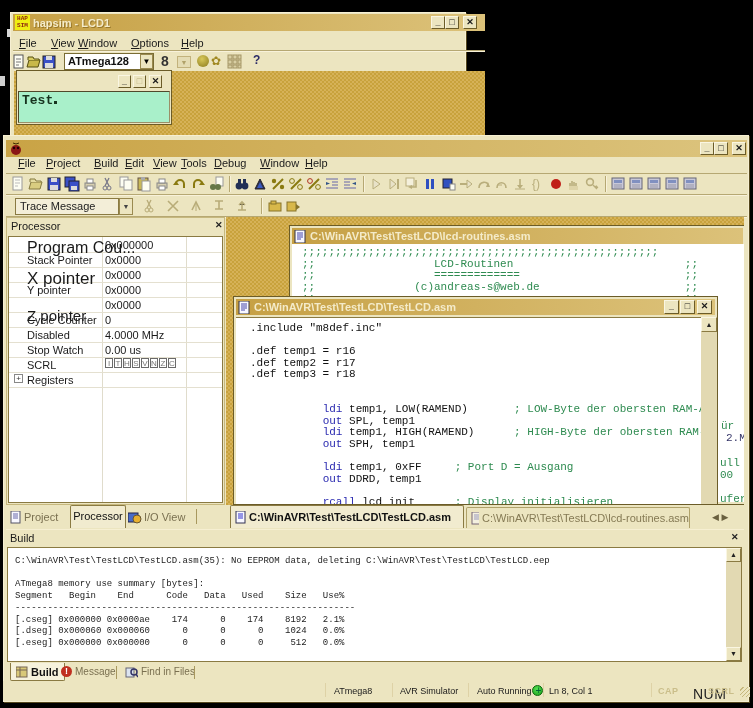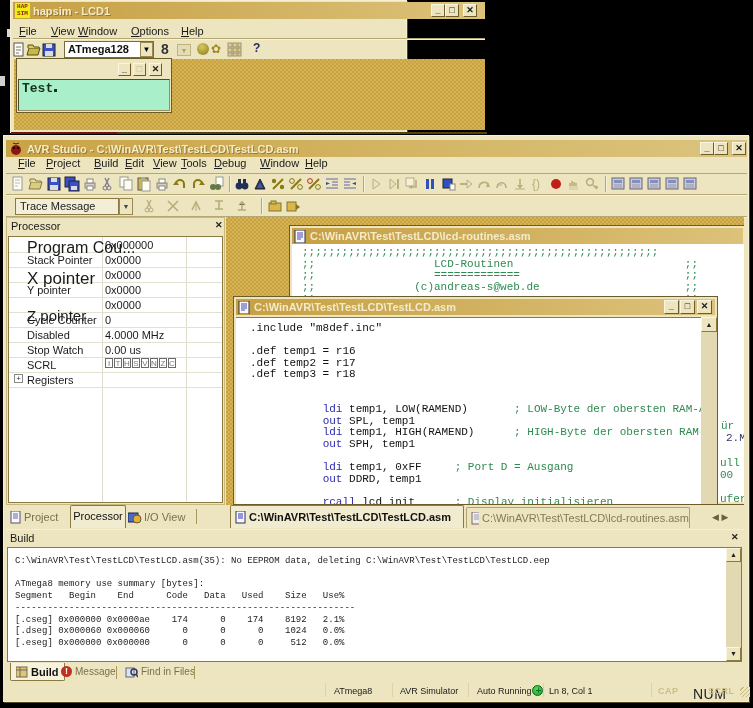--- a/index.html
+++ b/index.html
@@ -11,21 +11,21 @@
 .gold{background-color:#c8a23c;background-image:radial-gradient(circle at 1px 1px,#d6b258 0 1px,rgba(0,0,0,0) 1.4px),radial-gradient(circle at 1px 1px,#d6b258 0 1px,rgba(0,0,0,0) 1.4px);background-size:4px 4px;background-position:0 0,2px 2px}
 .mono{font-family:"Liberation Mono",monospace}
 .ic{display:inline-block;width:16px;height:16px;position:relative;vertical-align:top}
 .sep{display:inline-block;width:2px;height:16px;border-left:1px solid #b6a873;border-right:1px solid #f8f2da;margin:0 3px;vertical-align:top}
 pre{font-family:"Liberation Mono",monospace}
 </style></head><body>
 
 <div class="abs" style="left:7px;top:29px;width:4px;height:8px;background:#d8d8d8"></div>
 <div class="abs" style="left:0px;top:76px;width:5px;height:10px;background:#cfcfcf"></div>
 
-<div class="win" style="left:10px;top:0;width:397px;height:133px">
+<div class="win" style="left:10px;top:12px;width:456px;height:133px">
  <div class="tbar" style="left:2px;top:1px;width:472px;height:17px">
    <div style="width:15px;height:15px;background:#f0ee12;margin:0 3px 0 2px;color:#8a1d10;font-size:6px;font-weight:bold;line-height:7px;text-align:center;font-family:'Liberation Mono',monospace">HAP<br>SIM</div>
    <span style="text-shadow:1px 1px 0 rgba(120,90,20,.6)">hapsim - LCD1</span>
  </div>
  <div class="tbtn" style="left:420px;top:3px">_</div>
  <div class="tbtn" style="left:434px;top:3px">□</div>
  <div class="tbtn" style="left:452px;top:3px">✕</div>
  <div class="menu" style="left:8px;top:24px">
       <span style="width:32px"><u>F</u>ile</span>
       <span style="width:27px"><u>V</u>iew</span>
@@ -85,21 +85,20 @@
 </div>
 
 <div class="win" style="left:3px;top:135px;width:746px;height:567px">
   <div class="tbar" style="left:2px;top:4px;width:741px;height:17px;background:linear-gradient(90deg,#c9a345,#dcc47e)">
    <svg width="14" height="14" style="margin:0 4px 0 3px">
         <circle cx="7" cy="8" r="5" fill="#8a1616"></circle>
         <circle cx="5" cy="6" r="1.2" fill="#200"></circle>
         <circle cx="9" cy="6" r="1.2" fill="#200"></circle>
         <path d="M7 2 L4 1 M7 2 L10 1" stroke="#3a2a00"></path>
       </svg>
-   <span style="text-shadow:1px 1px 0 rgba(120,90,20,.6)">AVR Studio - C:\WinAVR\Test\TestLCD\TestLCD.asm</span>
  </div>
  <div class="tbtn" style="left:696px;top:6px">_</div>
  <div class="tbtn" style="left:710px;top:6px">□</div>
  <div class="tbtn" style="left:728px;top:6px">✕</div>
  <div class="menu" style="left:14px;top:21px">
       <span style="width:28px"><u>F</u>ile</span>
       <span style="width:48px"><u>P</u>roject</span>
       <span style="width:31px"><u>B</u>uild</span>
       <span style="width:28px"><u>E</u>dit</span>
       <span style="width:28px"><u>V</u>iew</span>

